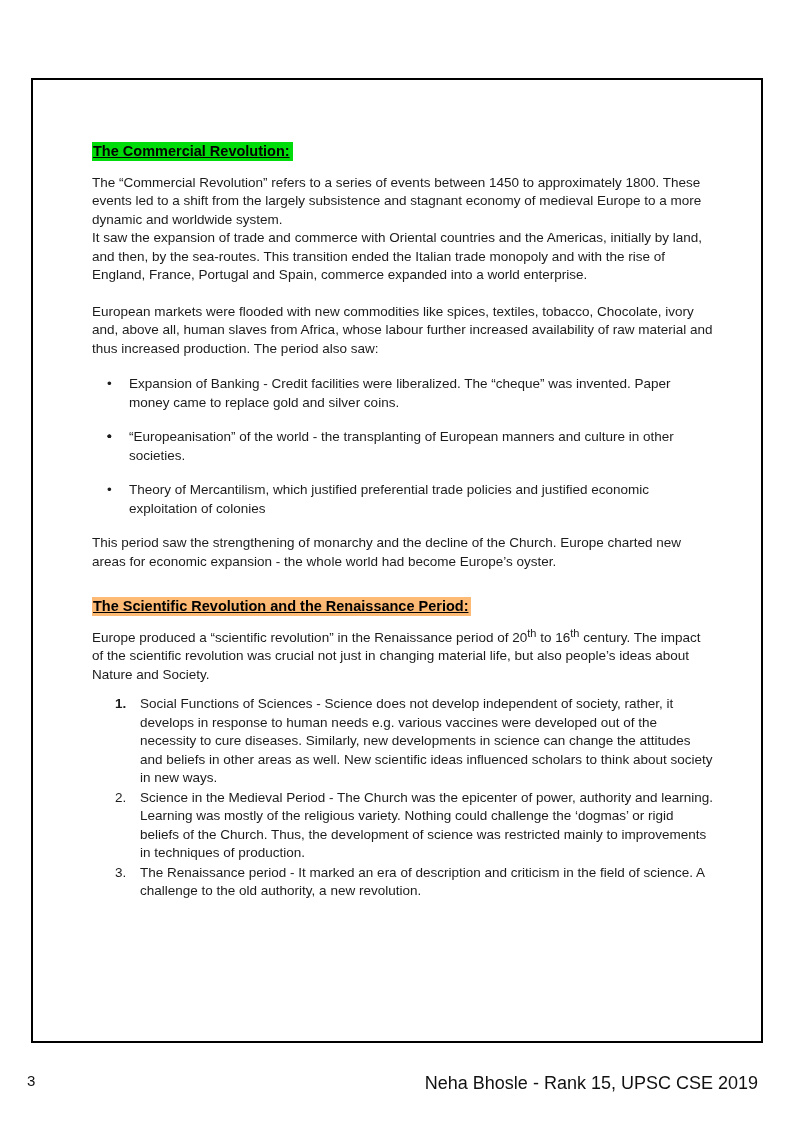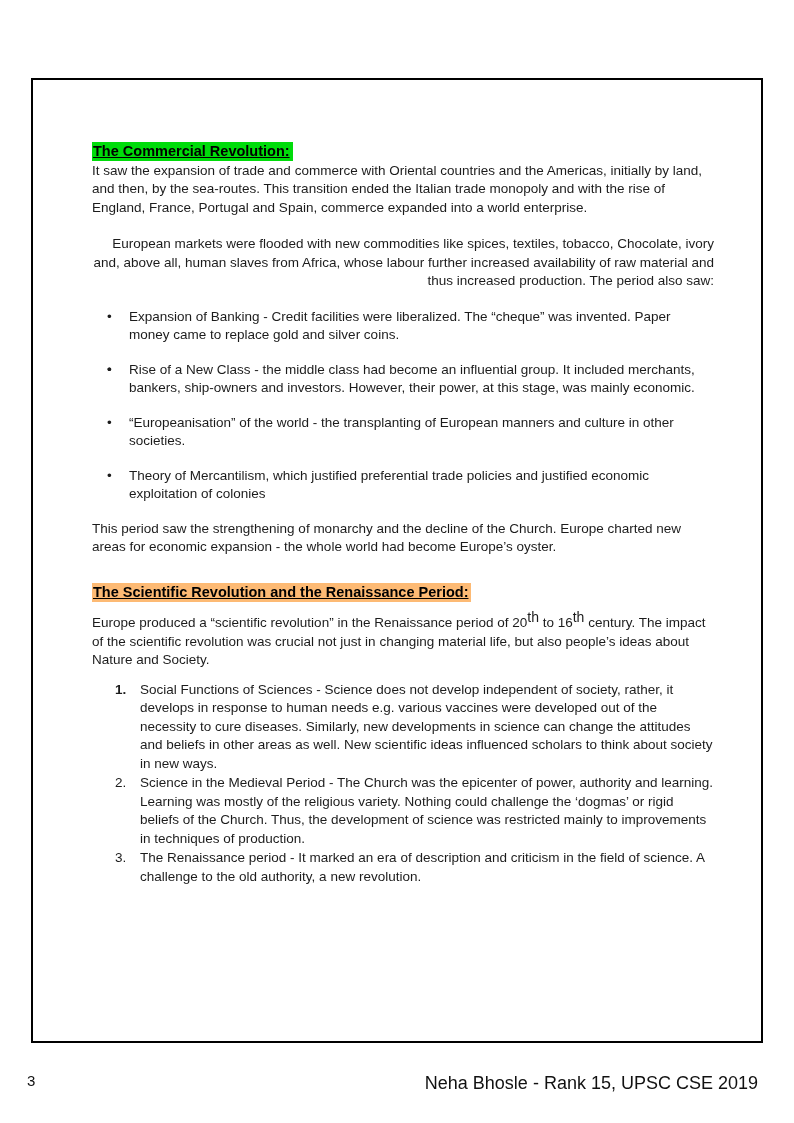--- a/index.html
+++ b/index.html
@@ -31,21 +31,21 @@
     display: inline-block;
     font-size: 14.5px;
     font-weight: bold;
     color: #000000;
     text-decoration: underline;
     padding: 1px 3px 1px 1px;
     line-height: 17px;
   }
   .para { margin: 0; }
   .mt-sm { margin-top: 12px; }
-  .mt-md { margin-top: 18px; text-align: right; }
+  .mt-md { margin-top: 18px; }
   .mt-lg { margin-top: 26px; }
   ul.bullets {
     list-style: none;
     margin-top: 17px;
   }
   ul.bullets li {
     position: relative;
     padding-left: 37px;
     margin-bottom: 16px;
   }
@@ -62,21 +62,21 @@
     position: relative;
     padding-left: 48px;
     margin-bottom: 1px;
   }
   ol.numbered li .marker {
     position: absolute;
     left: 23px;
     top: 0;
   }
   ol.numbered li.first .marker { font-weight: bold; }
-  sup { font-size: 14px; vertical-align: super; line-height: 0; }
+  sup { font-size: 11px; vertical-align: super; line-height: 0; }
   .footer-page-num {
     position: absolute;
     left: 27px;
     top: 1072px;
     font-size: 15px;
     color: #111111;
   }
   .footer-credit {
     position: absolute;
     right: 36px;
@@ -88,34 +88,34 @@
 </head>
 <body>
 
 <div class="page">
   <div class="border-box">
     <div class="content">
 
       <div>
         <span class="hl-heading" style="background: rgb(0, 220, 10);">The Commercial Revolution:</span>
 
+        <p class="para mt-sm">The “Commercial Revolution” refers to a series of events between 1450 to approximately 1800. These events led to a shift from the largely subsistence and stagnant economy of medieval Europe to a more dynamic and worldwide system.</p>
         <p class="para">It saw the expansion of trade and commerce with Oriental countries and the Americas, initially by land, and then, by the sea-routes. This transition ended the Italian trade monopoly and with the rise of England, France, Portugal and Spain, commerce expanded into a world enterprise.</p>
         <p class="para mt-md">European markets were flooded with new commodities like spices, textiles, tobacco, Chocolate, ivory and, above all, human slaves from Africa, whose labour further increased availability of raw material and thus increased production. The period also saw:</p>
 
         <ul class="bullets">
           <li>
             <span class="dot">•</span>
             <span>Expansion of Banking - Credit facilities were liberalized. The “cheque” was invented. Paper money came to replace gold and silver coins.</span>
           </li>
           <li>
             <span class="dot">•</span>
           </li>
           <li>
             <span class="dot">•</span>
-            <span>Rise of a New Class - the middle class had become an influential group. It included merchants, bankers, ship-owners and investors. However, their power, at this stage, was mainly economic.</span>
           </li>
           <li>
             <span class="dot">•</span>
             <span>“Europeanisation” of the world - the transplanting of European manners and culture in other societies.</span>
           </li>
           <li>
             <span class="dot">•</span>
             <span>Theory of Mercantilism, which justified preferential trade policies and justified economic exploitation of colonies</span>
           </li>
         </ul>

